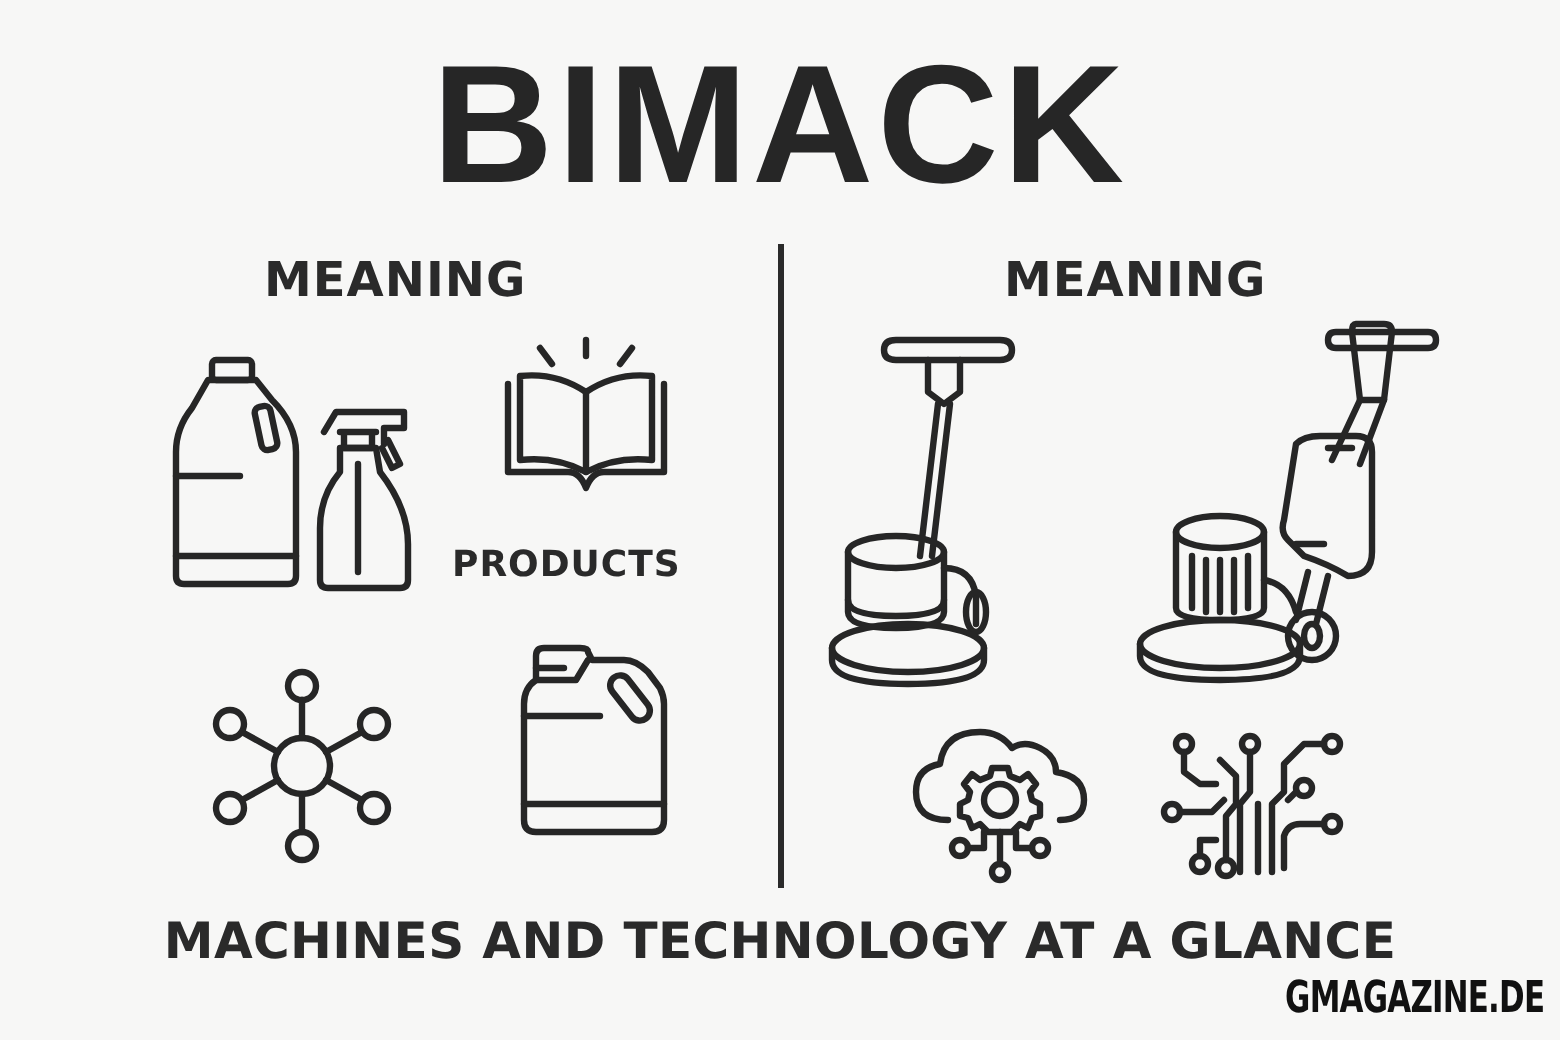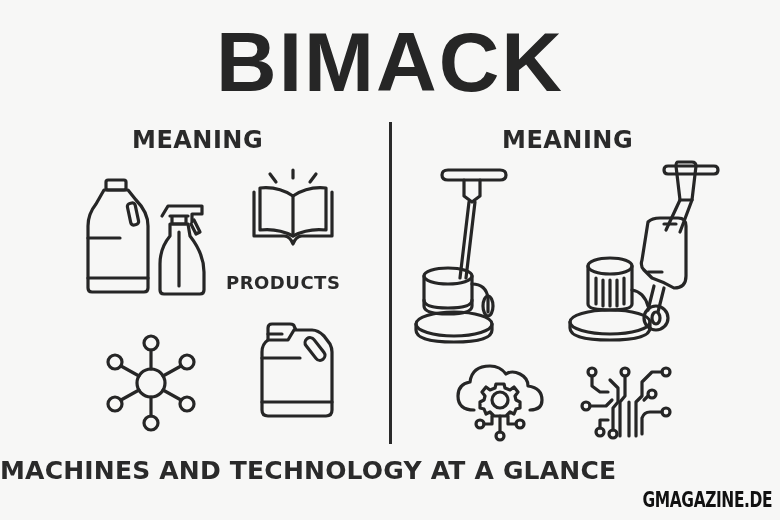--- a/index.html
+++ b/index.html
@@ -1,21 +1,21 @@
 <!DOCTYPE html>
 <html><head>
 <meta charset="utf-8">
 <style>
   html,body{margin:0;padding:0;}
   body{width:780px;height:520px;background:#f7f7f6;position:relative;overflow:hidden;font-family:"DejaVu Sans",sans-serif;color:#222;}
   .abs{position:absolute;}
   .title{left:0;width:780px;top:14px;text-align:center;font-family:"Liberation Sans",sans-serif;font-weight:bold;font-size:84px;line-height:96px;letter-spacing:2px;color:#262626;}
   .hdr{font-family:"DejaVu Sans",sans-serif;font-weight:bold;font-size:24px;color:#2a2a2a;letter-spacing:0.5px;text-align:right;}
   .divider{left:389px;top:122px;width:3px;height:322px;background:#2a2a2a;}
-  .footer{left:0;width:780px;top:456px;font-family:"DejaVu Sans",sans-serif;font-weight:bold;font-size:25px;color:#2a2a2a;letter-spacing:0.2px;}
+  .footer{left:0;width:780px;top:456px;text-align:center;font-family:"DejaVu Sans",sans-serif;font-weight:bold;font-size:25px;color:#2a2a2a;letter-spacing:0.2px;}
   .brand{right:8px;top:487px;font-family:"DejaVu Sans Condensed","DejaVu Sans",sans-serif;font-weight:bold;font-size:22px;color:#111;transform:scaleX(0.78);transform-origin:right center;letter-spacing:-0.5px;}
   svg{position:absolute;overflow:visible;}
   svg *{fill:none;stroke:#262626;stroke-width:3.2;stroke-linecap:round;stroke-linejoin:round;}
 </style>
 </head>
 <body>
 
 <div class="abs title">BIMACK</div>
 
 <div class="abs hdr" style="left:132px;top:126px;">MEANING</div>

